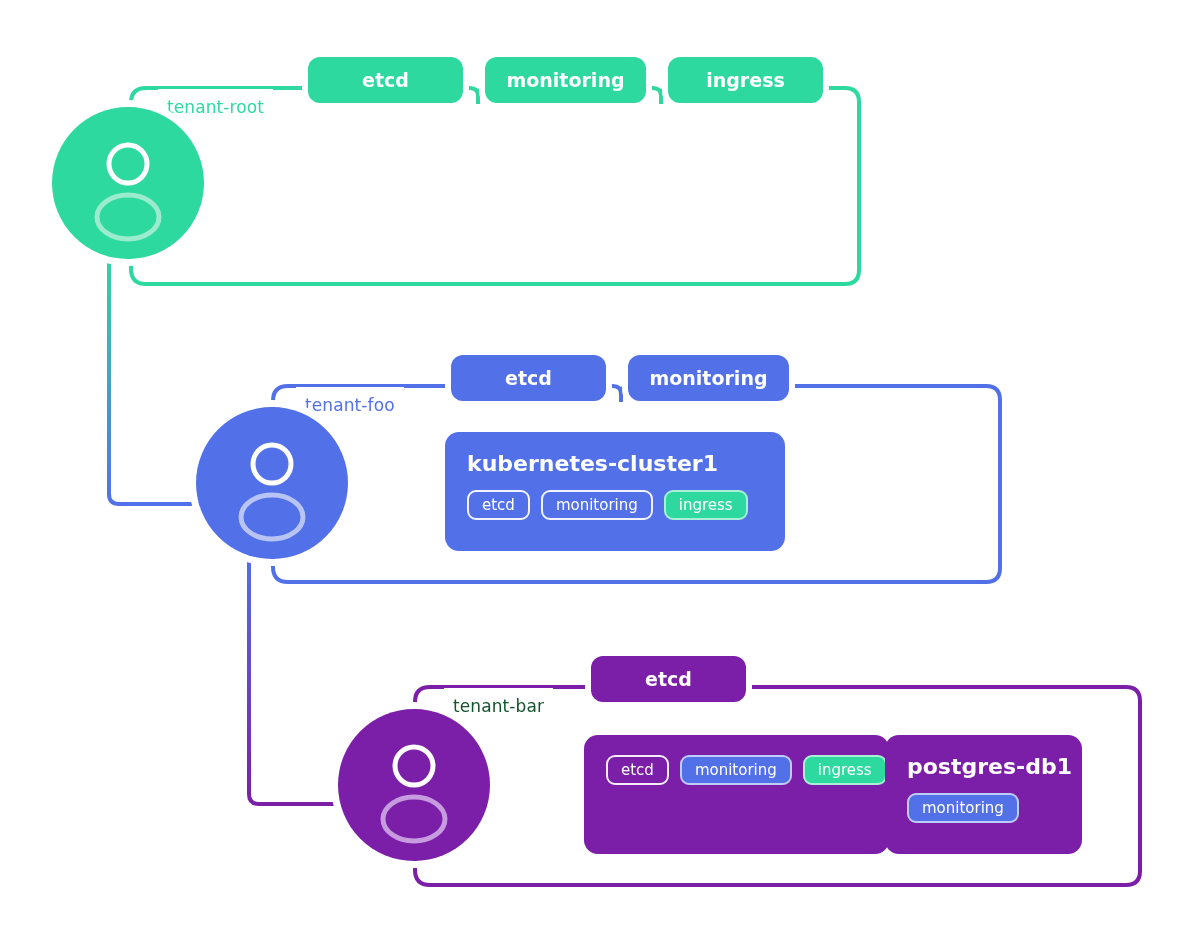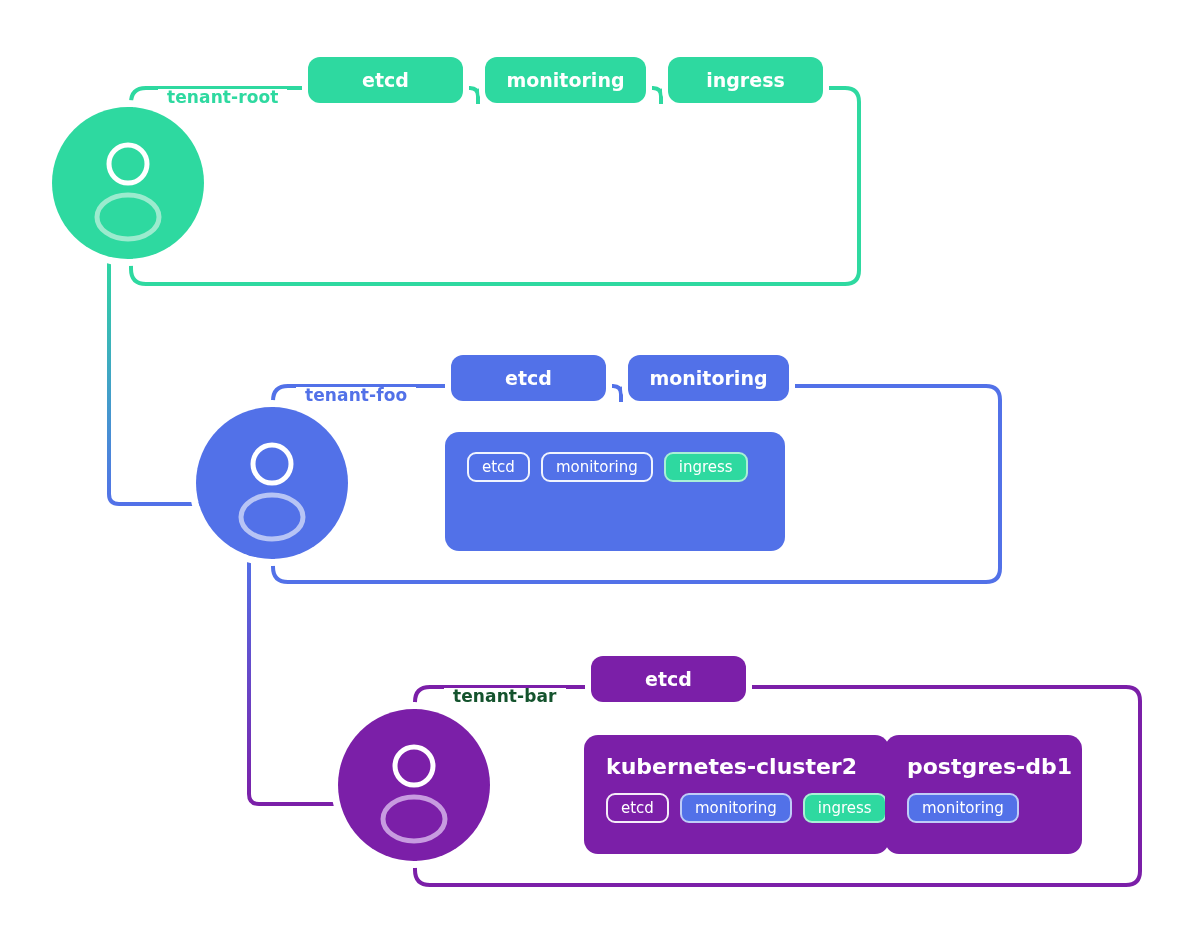--- a/index.html
+++ b/index.html
@@ -23,25 +23,25 @@
     top: 0;
     width: 1200px;
     height: 950px;
     pointer-events: none;
   }
 
   
   .tenant-label {
     position: absolute;
     font-size: 17px;
-    font-weight: 700;
+    font-weight: 400;
     letter-spacing: 0.1px;
     white-space: nowrap;
     background: #ffffff;
-    padding: 0 9px;
+    padding: 10px 9px;
     line-height: 1;
     z-index: 6;
     text-align: center;
   }
 
   
   .badge {
     position: absolute;
     height: 46px;
     border-radius: 12px;
@@ -166,41 +166,41 @@
       <ellipse cx="76" cy="110" rx="31" ry="22" fill="none" stroke="#B7C4F5" stroke-width="5"></ellipse>
     </svg>
   </div>
 
   <div class="tenant-label" style="left:296px; top:387px; color:#5271E8;">tenant-foo</div>
 
   <div class="badge" style="left:451px; top:355px; width:155px; background:#5271E8;">etcd</div>
   <div class="badge" style="left:628px; top:355px; width:161px; background:#5271E8;">monitoring</div>
 
   <div class="card" style="left:445px; top:432px; width:340px; height:119px; background:#5271E8;">
+    <div class="card-title">kubernetes-cluster1</div>
     <div class="tag-row">
       <div class="tag">etcd</div>
       <div class="tag">monitoring</div>
       <div class="tag" style="background:#2ED9A0; border-color:#A9F0D6;">ingress</div>
     </div>
   </div>
 
   <div class="avatar" style="left:338px; top:709px; width:152px; height:152px;">
     <svg width="152" height="152" viewBox="0 0 152 152">
       <circle cx="76" cy="76" r="76" fill="#7B1FA8"></circle>
       <circle cx="76" cy="57" r="19" fill="none" stroke="#ffffff" stroke-width="5"></circle>
       <ellipse cx="76" cy="110" rx="31" ry="22" fill="none" stroke="#C79BE0" stroke-width="5"></ellipse>
     </svg>
   </div>
 
   <div class="tenant-label" style="left:444px; top:688px; color:#14532d;">tenant-bar</div>
 
   <div class="badge" style="left:591px; top:656px; width:155px; background:#7B1FA8;">etcd</div>
 
   <div class="card" style="left:584px; top:735px; width:305px; height:119px; background:#7B1FA8;">
-    <div class="card-title">kubernetes-cluster2</div>
     <div class="tag-row">
       <div class="tag">etcd</div>
       <div class="tag" style="background:#5271E8; border-color:#BFCCF7;">monitoring</div>
       <div class="tag" style="background:#2ED9A0; border-color:#A9F0D6;">ingress</div>
     </div>
   </div>
 
   <div class="card" style="left:885px; top:735px; width:197px; height:119px; background:#7B1FA8;">
     <div class="card-title">postgres-db1</div>
     <div class="tag-row">

